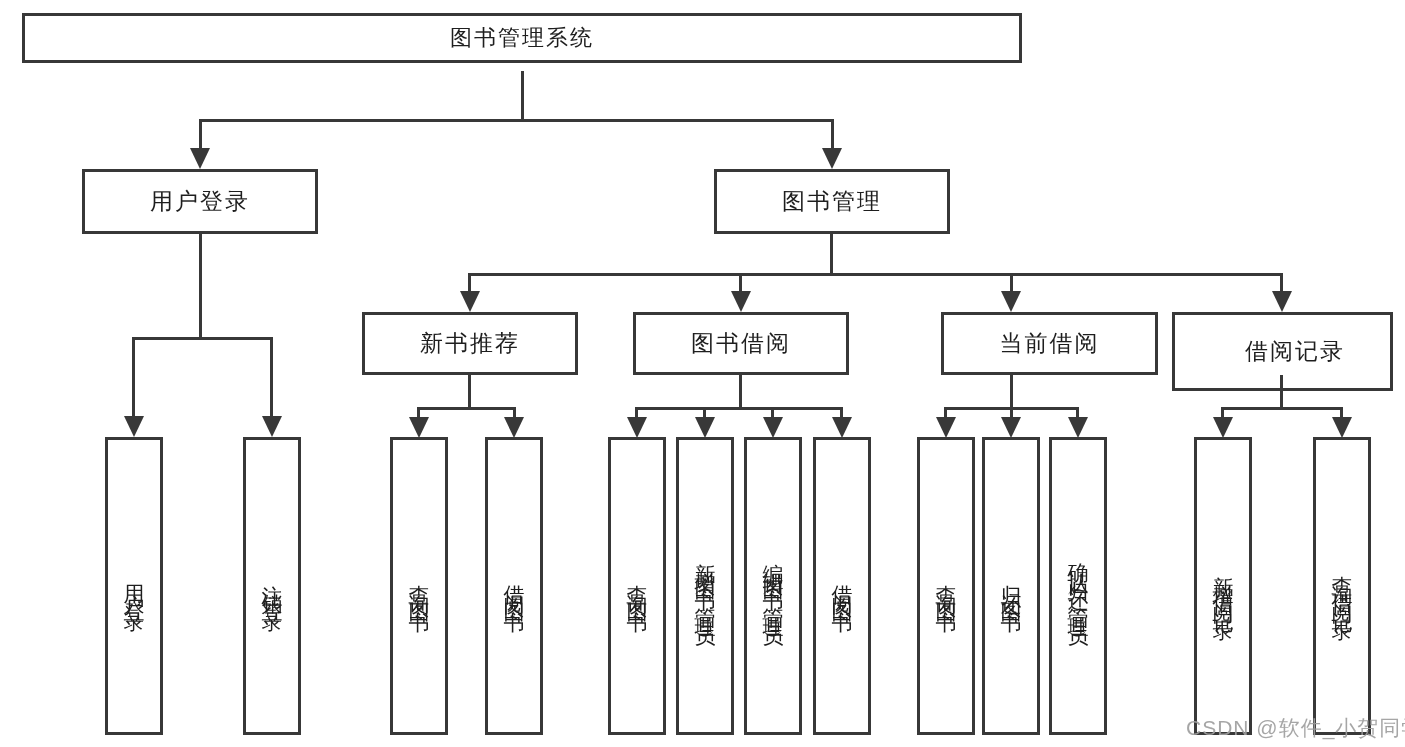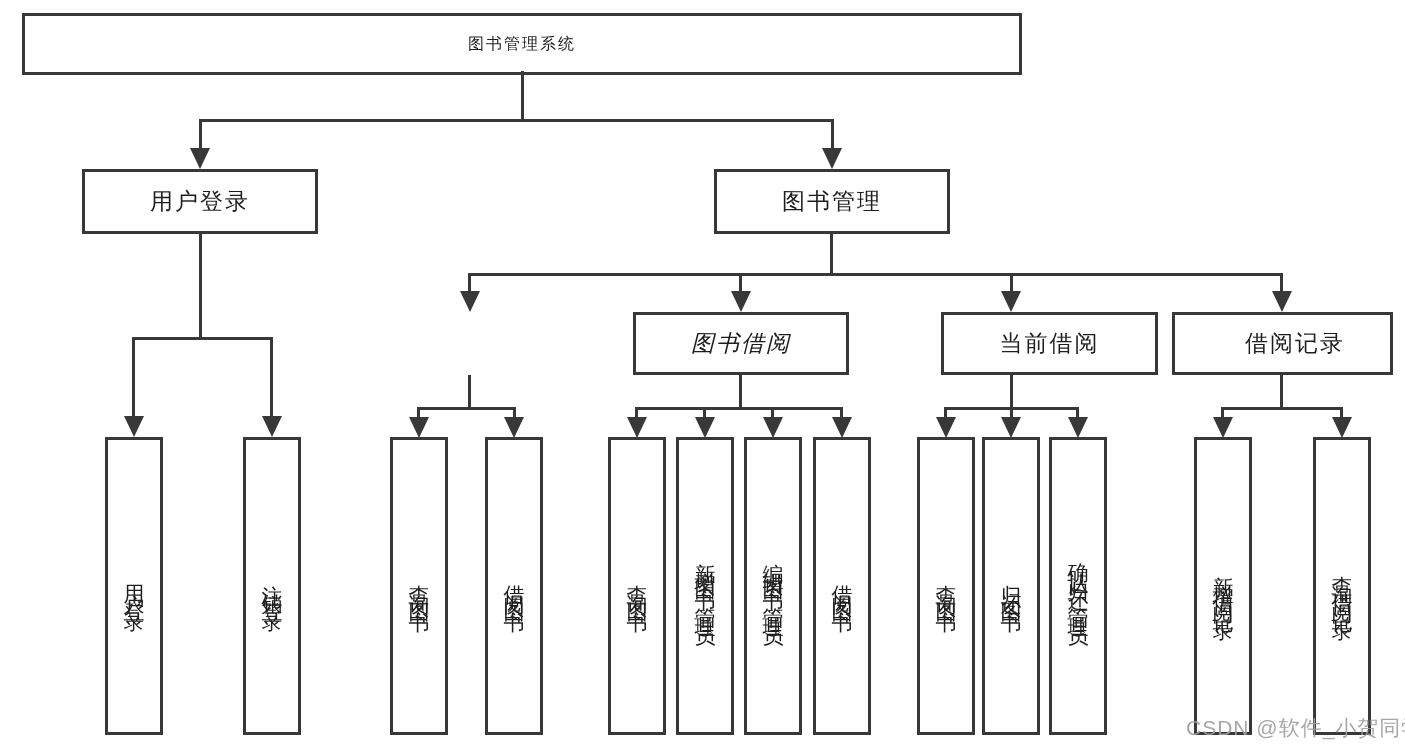--- a/index.html
+++ b/index.html
@@ -28,42 +28,45 @@
     position:absolute; left:1186px; top:714px; z-index:6;
     font-size:21px; letter-spacing:1px; color:rgba(158,158,158,0.92);
     white-space:nowrap;
   }
 </style>
 </head>
 <body>
 
 <div id="stage">
 
-  <div class="box hbox" style="left:22px; top:13px; width:1000px; height:62px; font-size:16px;">
+  <div class="box hbox" style="left:22px; top:13px; width:1000px; height:50px; font-size:22px;">
     <span>图书管理系统</span>
   </div>
 
   <div class="box hbox" style="left:82px; top:169px; width:236px; height:65px;">
     <span>用户登录</span>
   </div>
 
   <div class="box hbox" style="left:714px; top:169px; width:236px; height:65px;text-align:right;">
     <span>图书管理</span>
   </div>
 
+  <div class="box hbox" style="left:362px; top:312px; width:216px; height:63px;">
+    <span>新书推荐</span>
+  </div>
 
-  <div class="box hbox" style="left:633px; top:312px; width:216px; height:63px;font-style:italic;">
+  <div class="box hbox" style="left:633px; top:312px; width:216px; height:63px;">
     <span>图书借阅</span>
   </div>
 
   <div class="box hbox" style="left:941px; top:312px; width:217px; height:63px;">
     <span>当前借阅</span>
   </div>
 
-  <div class="box hbox" style="left:1172px; top:312px; width:221px; height:63px;padding-left:25px;">
+  <div class="box hbox" style="left:1172px; top:312px; width:221px; height:79px;padding-left:25px;">
     <span>借阅记录</span>
   </div>
 
   <div class="box vbox" style="left:105px;">
     <span>用户登录</span>
   </div>
   <div class="box vbox" style="left:243px;">
     <span>注销登录</span>
   </div>
 

